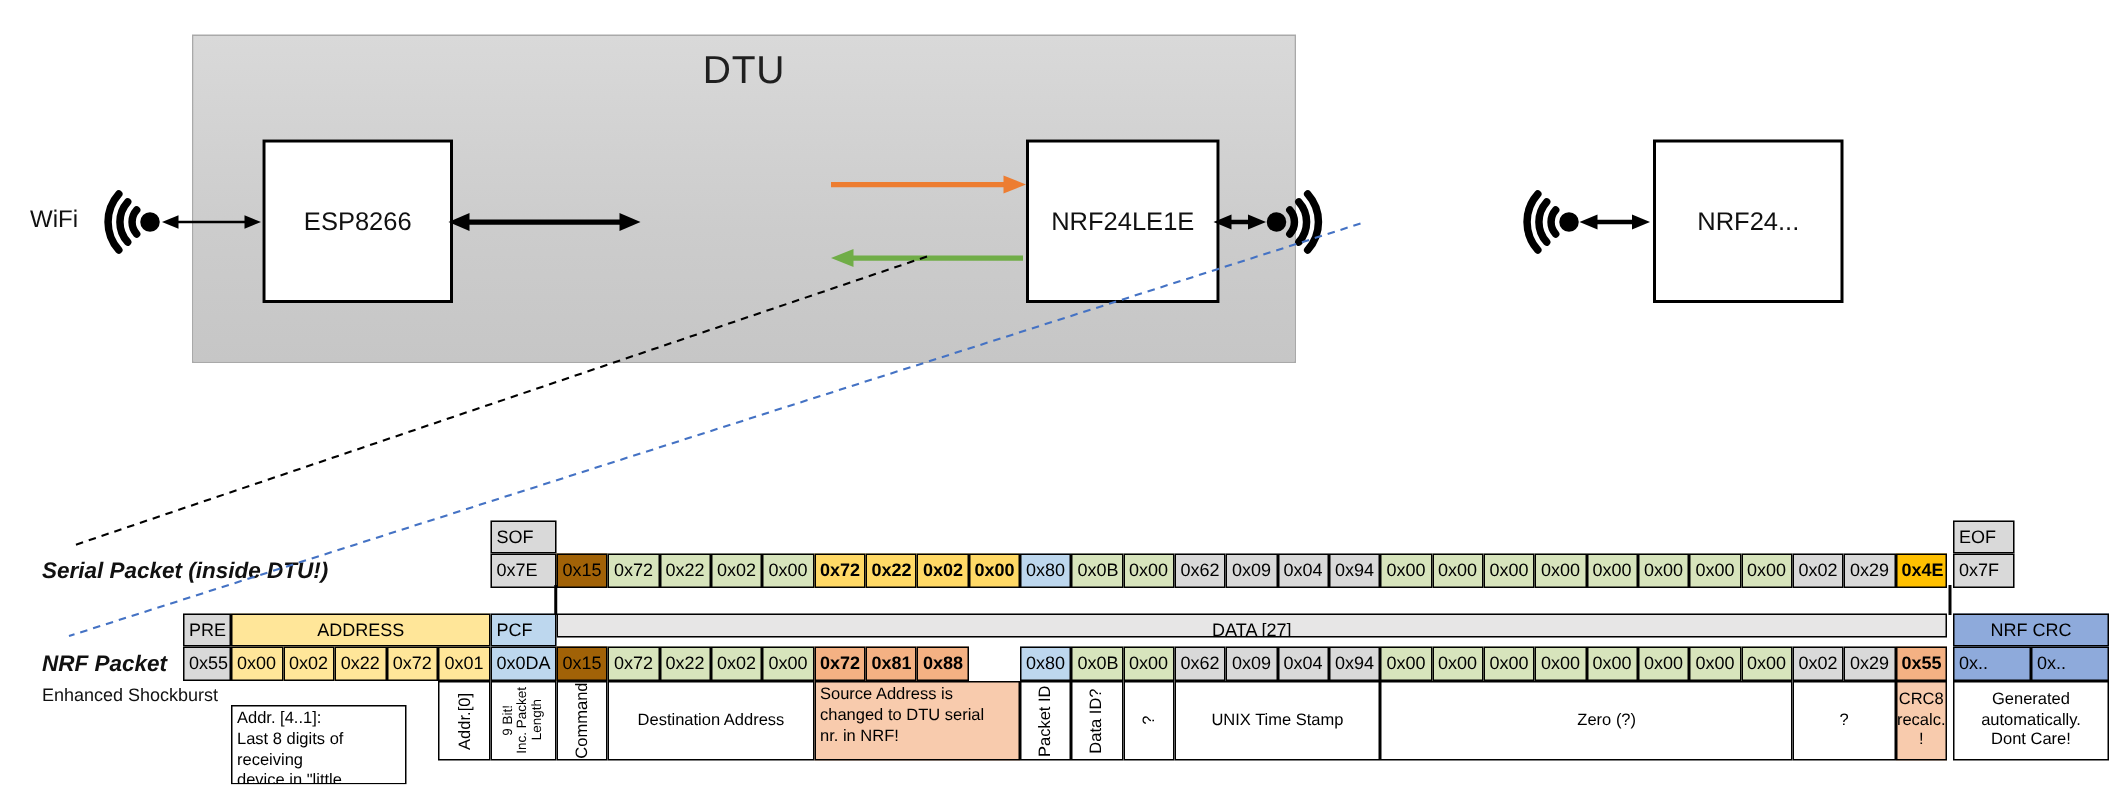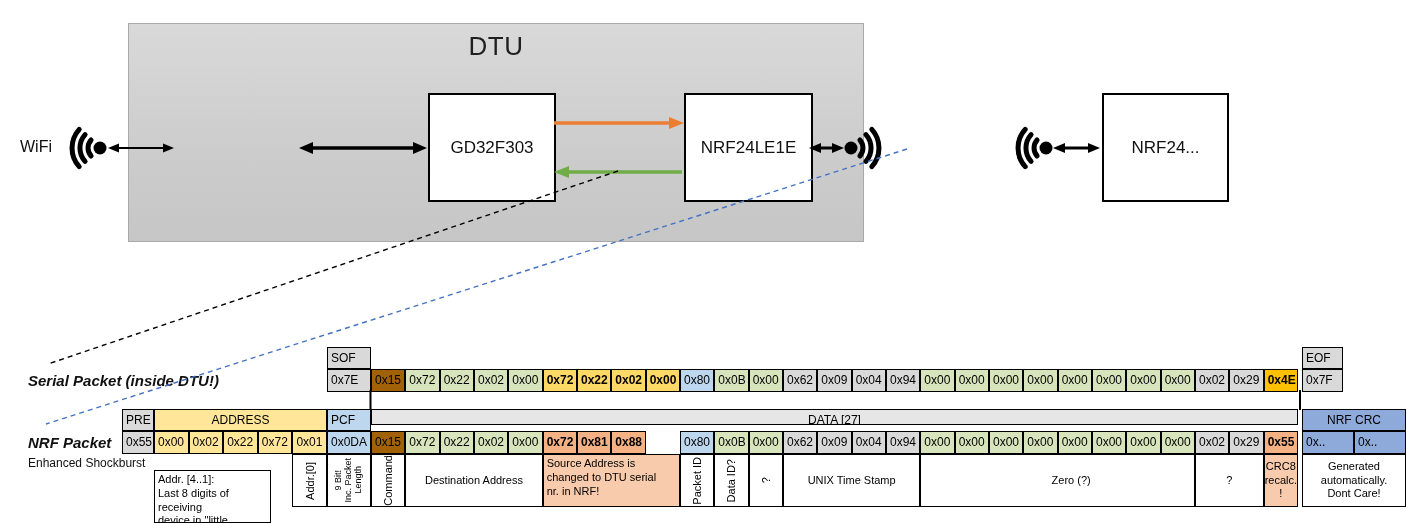--- a/index.html
+++ b/index.html
@@ -32,22 +32,22 @@
 </style>
 </head>
 <body>
 
 <div id="canvas">
 
   <div class="panel" style="left:128px;top:23px;width:734px;height:217px;">
     <div class="panel-title">DTU</div>
   </div>
 
-  <div class="comp" style="left:428px;top:93px;width:124px;height:105px;">
-    <span>GD32F303</span>
+  <div class="comp" style="left:175px;top:93px;width:123px;height:105px;">
+    <span>ESP8266</span>
   </div>
   <div class="comp" style="left:684px;top:93px;width:125px;height:105px;">
     <span>NRF24LE1E</span>
   </div>
   <div class="comp" style="left:1102px;top:93px;width:123px;height:105px;">
     <span>NRF24...</span>
   </div>
 
   <div class="wifi-label" style="left:20px;top:138px;">WiFi</div>
 

